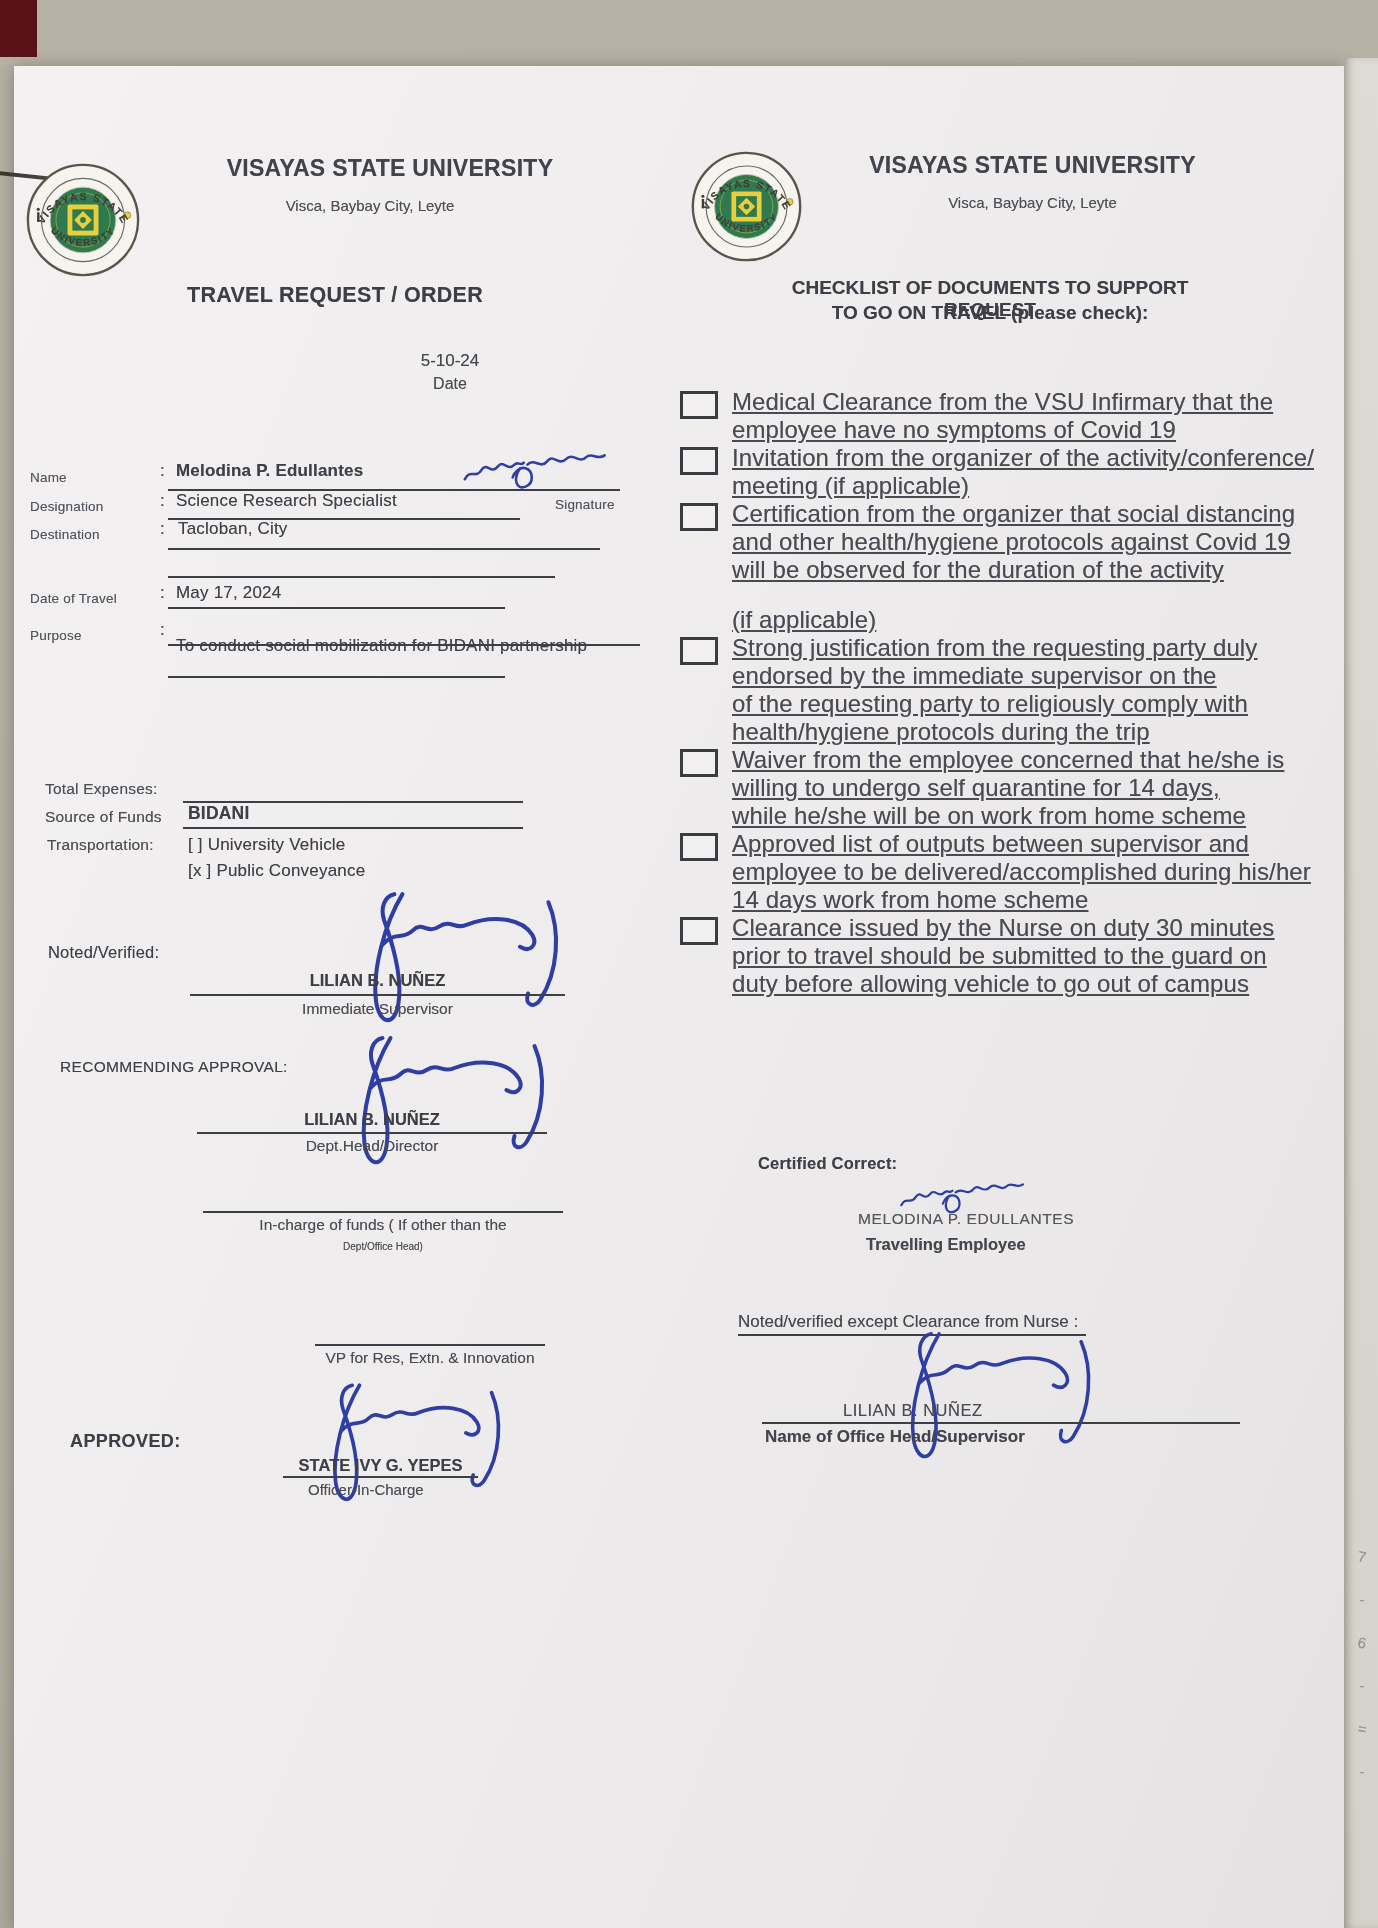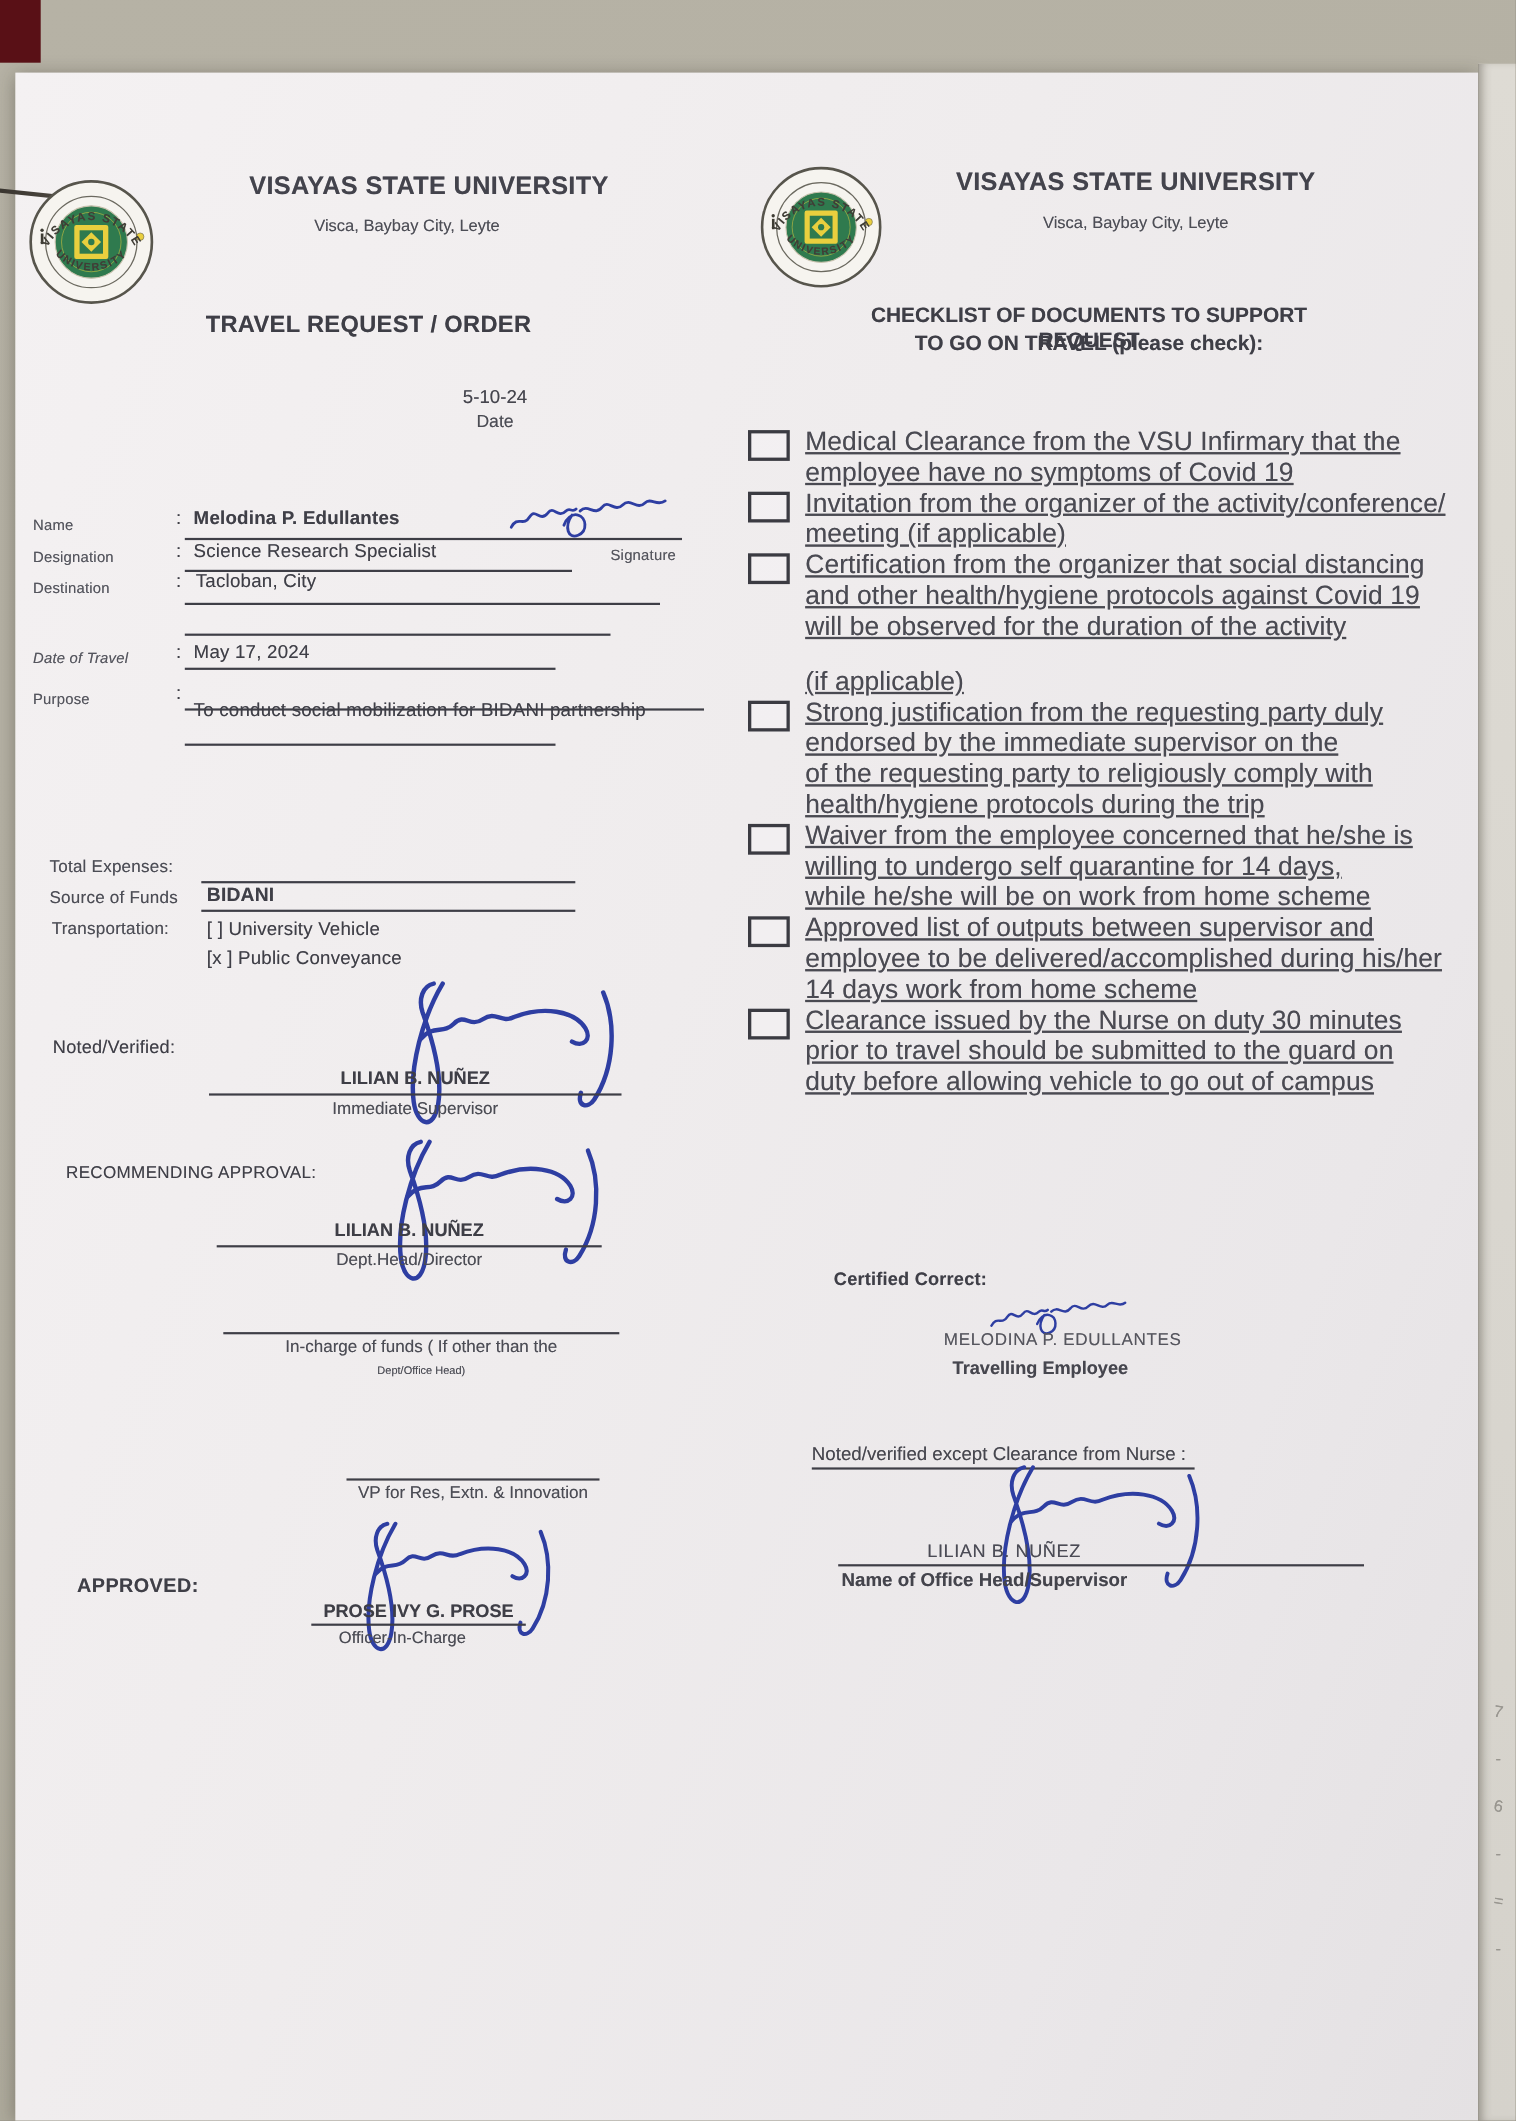--- a/index.html
+++ b/index.html
@@ -103,21 +103,21 @@
   <div class="fval" style="left:176px;top:491px;">Science Research Specialist</div>
   <div class="rule" style="left:168px;top:518px;width:352px;"></div>
 
   <div class="flabel" style="left:30px;top:527px;">Destination</div>
   <span class="colon" style="top:519px;">:</span>
   <div class="fval" style="left:178px;top:519px;">Tacloban, City</div>
   <div class="rule" style="left:168px;top:548px;width:432px;"></div>
 
   <div class="rule" style="left:168px;top:576px;width:387px;"></div>
 
-  <div class="flabel" style="left:30px;top:591px;font-style:italic;">Date of Travel</div>
+  <div class="flabel" style="left:30px;top:591px;">Date of Travel</div>
   <span class="colon" style="top:583px;">:</span>
   <div class="fval" style="left:176px;top:583px;">May 17, 2024</div>
   <div class="rule" style="left:168px;top:607px;width:337px;"></div>
 
   <div class="flabel" style="left:30px;top:628px;">Purpose</div>
   <span class="colon" style="top:620px;">:</span>
   <div class="fval" style="left:176px;top:620px;white-space:nowrap;margin-top:16px;">To conduct social mobilization for BIDANI partnership</div>
   <div class="rule" style="left:168px;top:644px;width:472px;"></div>
 
   <div class="rule" style="left:168px;top:676px;width:337px;"></div>
@@ -159,21 +159,21 @@
 
   <div class="rule" style="left:315px;top:1344px;width:230px;"></div>
   <div class="abs ctr" style="left:300px;top:1349px;width:260px;font-size:15.5px;color:#4b4c54;">VP for Res, Extn. &amp; Innovation</div>
 
   <svg class="sig" style="left:288px;top:1372px;" width="220" height="142" viewBox="0 0 240 150">
     <path stroke-width="4" d="M78,12 C60,42 48,88 52,118 C55,140 70,144 74,120 C78,95 68,60 60,38 C56,26 60,14 70,12"></path>
     <path stroke-width="4" d="M58,62 C70,48 78,58 88,48 C98,38 102,52 114,44 C126,36 130,48 142,42 C168,32 196,36 206,52 C212,62 204,70 194,64"></path>
     <path stroke-width="4" d="M222,20 C234,48 232,88 214,116 C208,125 198,122 202,110"></path>
   </svg>
   <div class="fval bold" style="left:70px;top:1431px;font-size:18px;letter-spacing:.4px;">APPROVED:</div>
-  <div class="abs ctr bold" style="left:283px;top:1456px;width:195px;font-size:16.5px;color:#3e3e46;border-bottom:2.5px solid #3e3e46;padding-bottom:1px;">PROSE IVY G. PROSE</div>
+  <div class="abs ctr bold" style="left:283px;top:1456px;width:195px;font-size:16.5px;color:#3e3e46;border-bottom:2.5px solid #3e3e46;padding-bottom:1px;">STATE IVY G. YEPES</div>
   <div class="abs" style="left:308px;top:1481px;font-size:15px;color:#4b4c54;">Officer-In-Charge</div>
 
   <svg class="abs seal" style="left:690px;top:150px;" width="113" height="113" viewBox="0 0 120 120">
     <circle cx="60" cy="60" r="57" fill="#f6f4ef" stroke="#57554c" stroke-width="2.5"></circle>
     <circle cx="60" cy="60" r="43" fill="none" stroke="#6b695f" stroke-width="1.2"></circle>
     <circle cx="60" cy="60" r="34" fill="#2f7a4e" stroke="#c9c2ae" stroke-width="1"></circle>
     <circle cx="60" cy="60" r="28" fill="none" stroke="#e9cf3e" stroke-width=".8" opacity=".6"></circle>
     <rect x="44" y="44" width="32" height="32" rx="2" fill="#e9cf3e"></rect>
     <rect x="49" y="49" width="22" height="22" fill="#2f7a4e"></rect>
     <rect x="53.5" y="53.5" width="13" height="13" fill="#e9cf3e" transform="rotate(45 60 60)"></rect>

